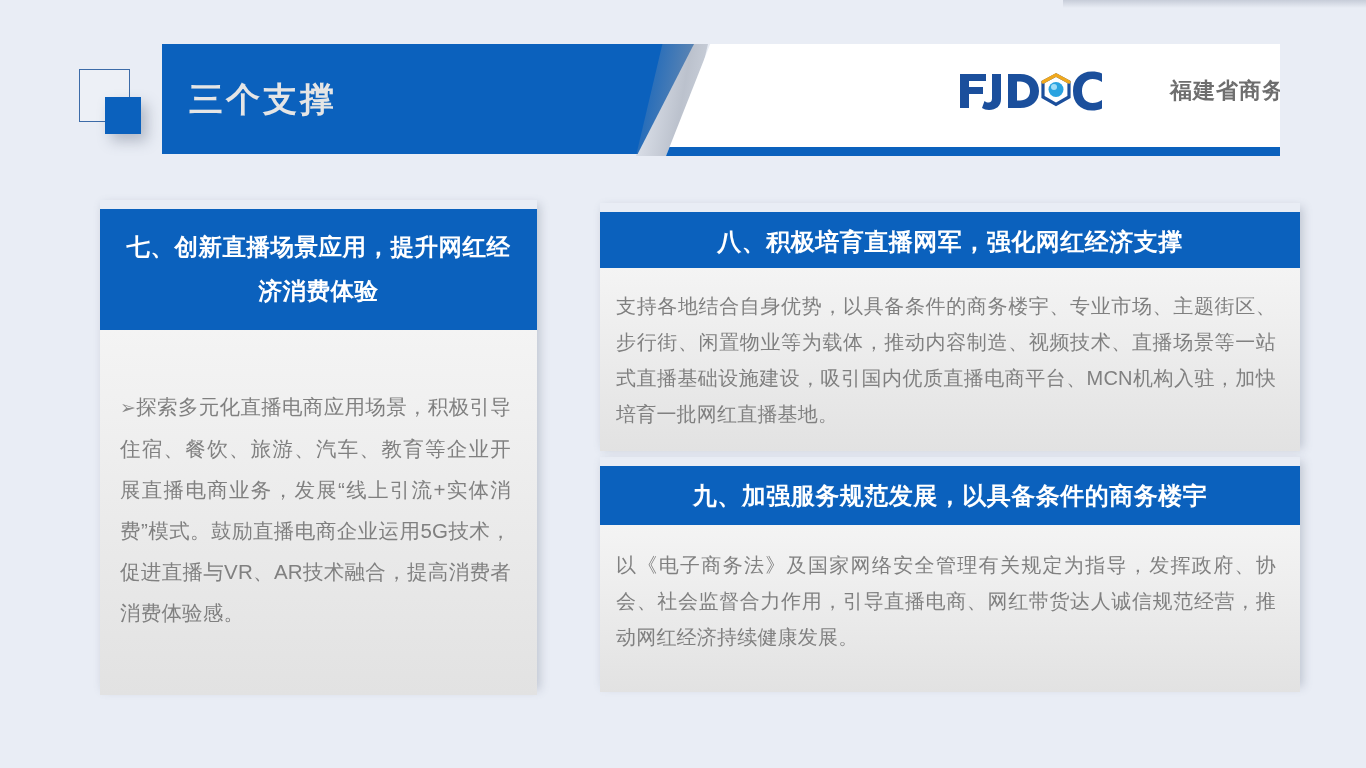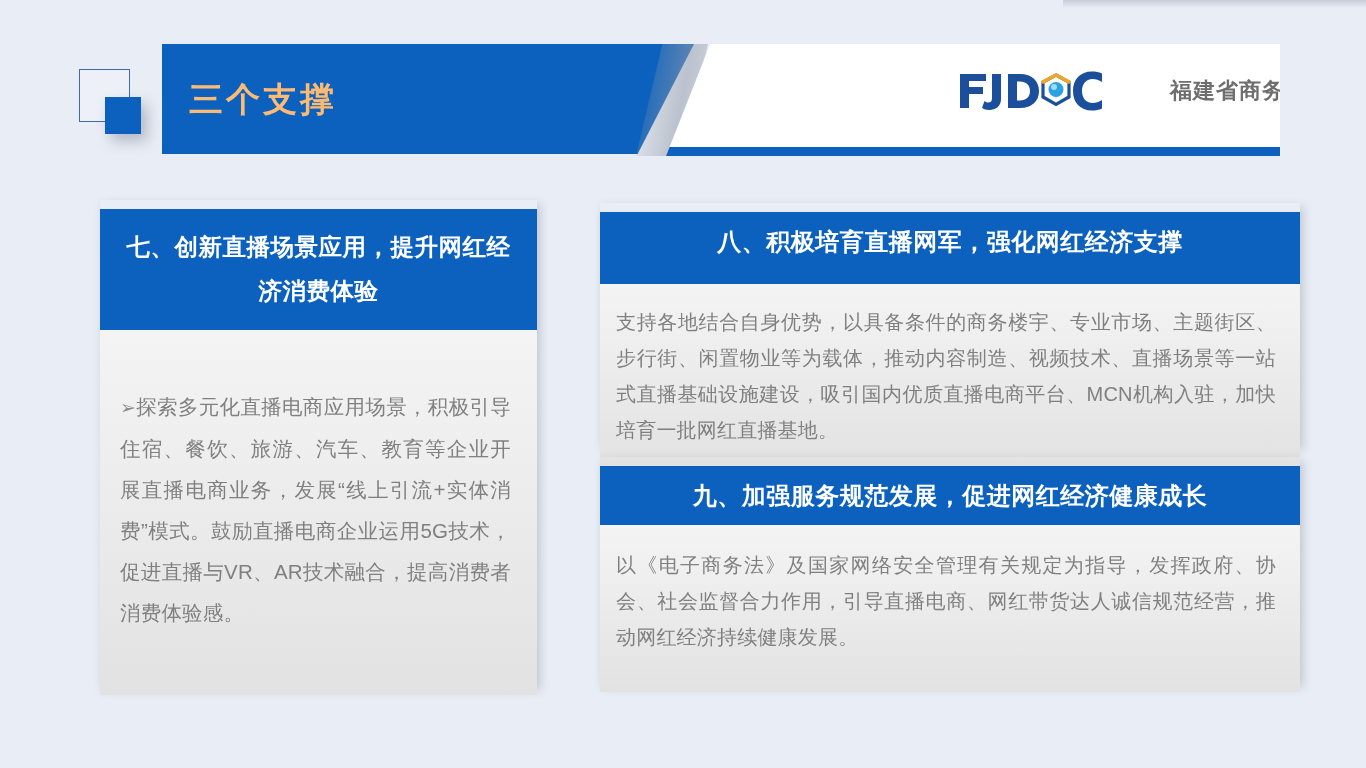--- a/index.html
+++ b/index.html
@@ -69,21 +69,21 @@
     top: 0px;
     width: 532px;
     height: 110px;
     background: #0b61bd;
     clip-path: polygon(0 0, 100% 0, 89.4% 100%, 0 100%);
     box-shadow: 5px 7px 14px rgba(90,100,120,0.40);
     display: flex;
     align-items: center;
   }
   .header-title {
-    color: #fdba74;
+    color: #e5e5e5;
     font-size: 34px;
     font-weight: bold;
     letter-spacing: 3px;
     margin-left: 27px;
     line-height: 1;
     white-space: nowrap;
   }
 
   
   .header-gray-sliver {
@@ -189,21 +189,21 @@
   }
 
   
   #card-right-1 {
     left: 600px;
     top: 203px;
     width: 700px;
     height: 242px;
   }
   #card-right-1 .card-head {
-    height: 72px;
+    height: 56px;
     font-size: 24px;
     line-height: 59px;
     letter-spacing: 0.5px;
   }
   #card-right-1 .card-body {
     height: 183px;
     padding: 20px 24px 0 16px;
   }
 
   #card-right-2 {
@@ -283,19 +283,19 @@
   </div>
 
   <div class="card" id="card-right-1">
     <div class="card-head">八、积极培育直播网军，强化网红经济支撑</div>
     <div class="card-body">
       <div class="right-body-text">支持各地结合自身优势，以具备条件的商务楼宇、专业市场、主题街区、步行街、闲置物业等为载体，推动内容制造、视频技术、直播场景等一站式直播基础设施建设，吸引国内优质直播电商平台、MCN机构入驻，加快培育一批网红直播基地。</div>
     </div>
   </div>
 
   <div class="card" id="card-right-2">
-    <div class="card-head">九、加强服务规范发展，促进网红经济健康成长</div>
+    <div class="card-head">九、加强服务规范发展，以具备条件的商务楼宇</div>
     <div class="card-body">
       <div class="right-body-text">以《电子商务法》及国家网络安全管理有关规定为指导，发挥政府、协会、社会监督合力作用，引导直播电商、网红带货达人诚信规范经营，推动网红经济持续健康发展。</div>
     </div>
   </div>
 
 </div>
 
 </body></html>

